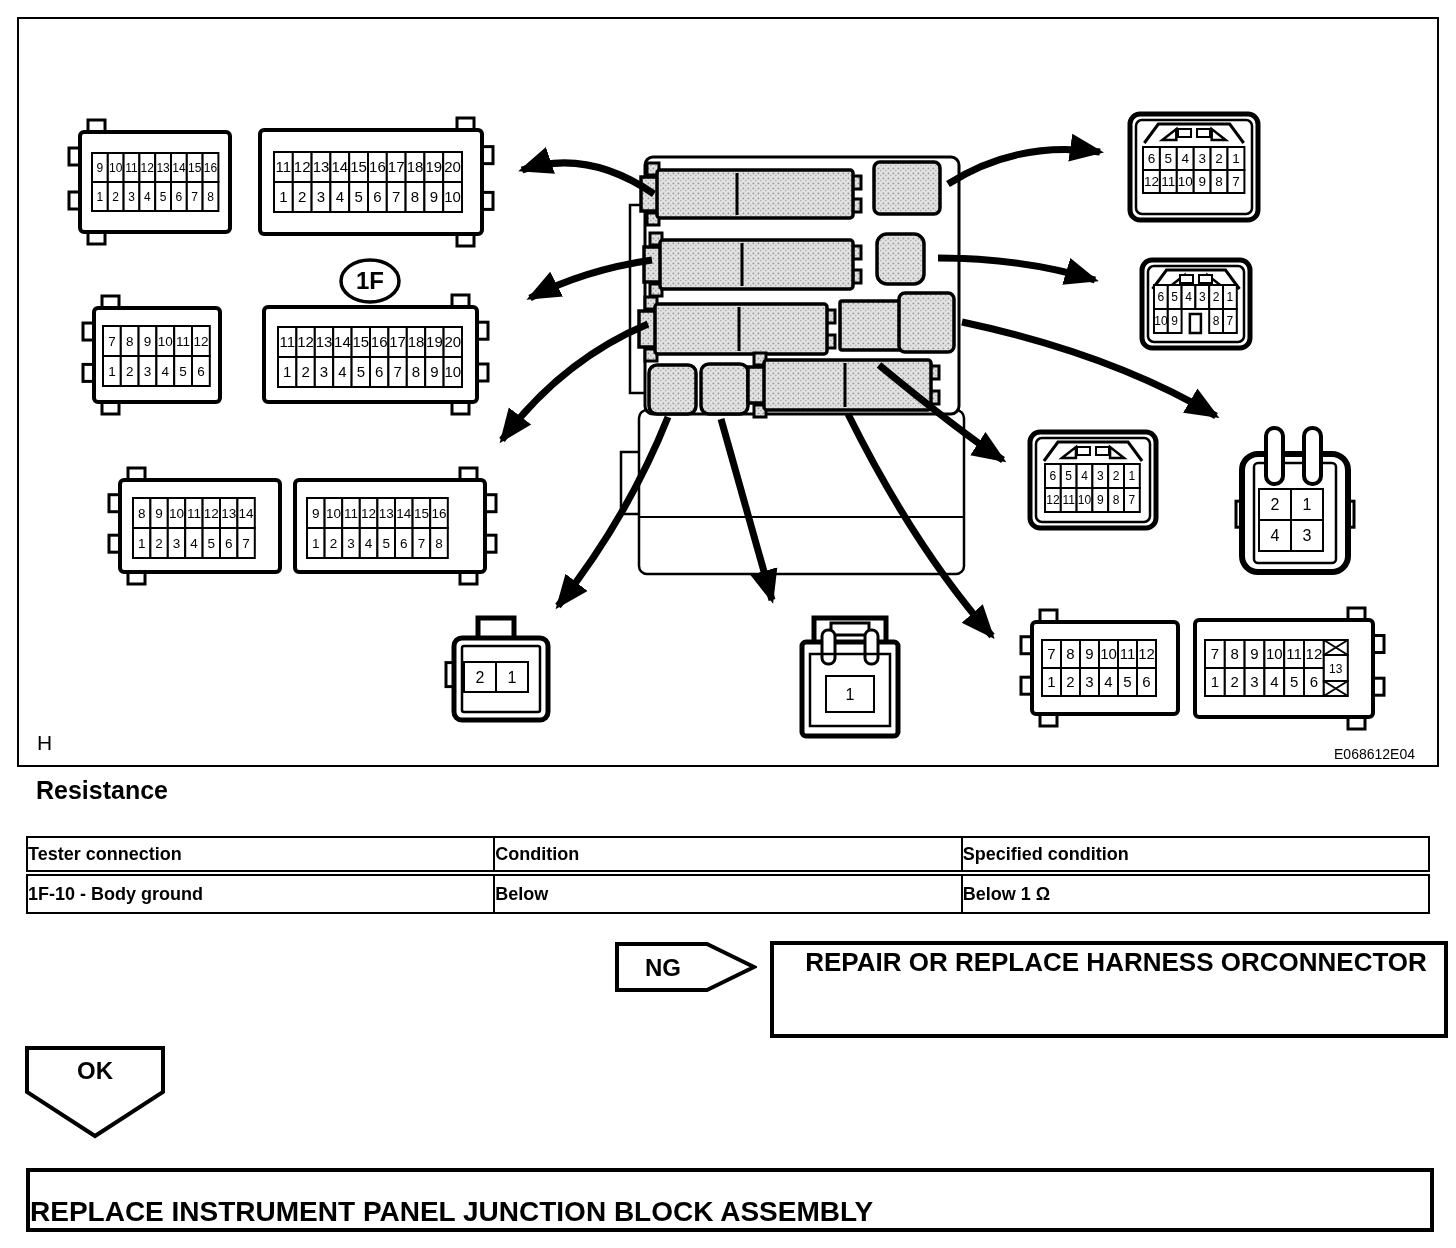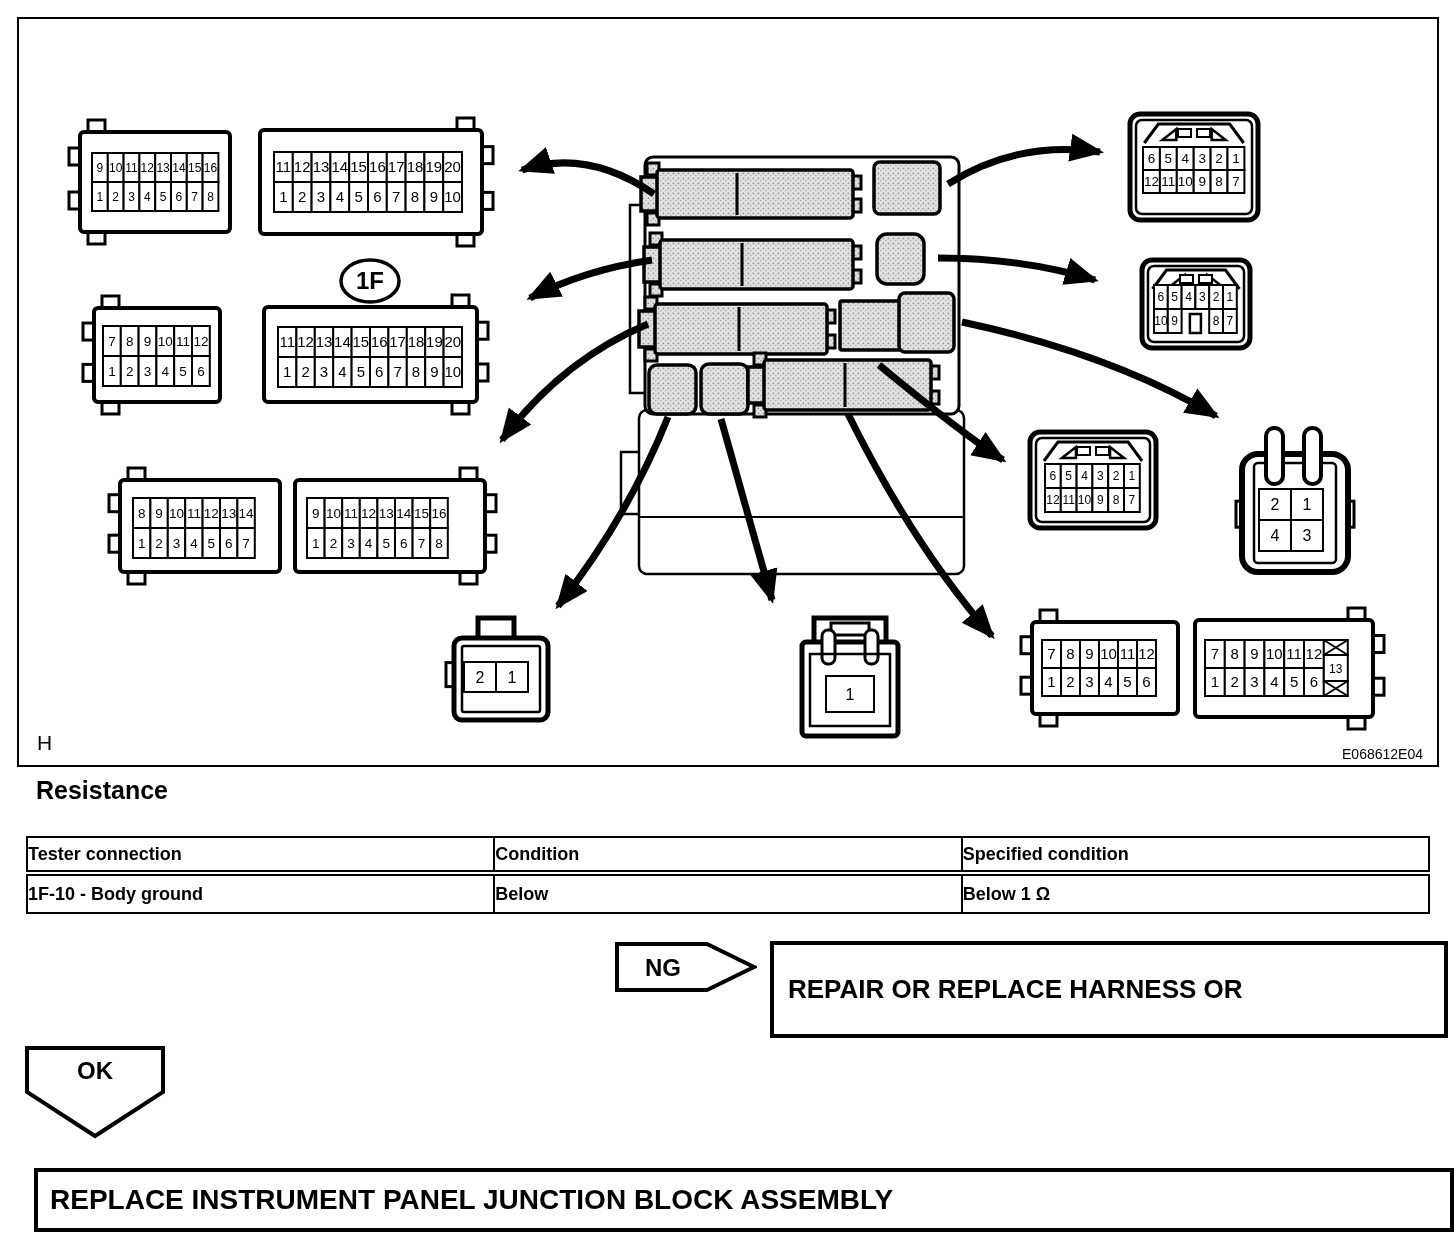--- a/index.html
+++ b/index.html
@@ -7,42 +7,42 @@
     width:1456px;height:1248px;position:relative;background:#fff;
     font-family:"Liberation Sans",sans-serif;color:#000;overflow:hidden;
   }
   .figure{
     position:absolute;left:17px;top:17px;width:1418px;height:746px;
     border:2px solid #000;background:#fff;
   }
   .fig-title{position:absolute;left:15px;top:12px;font-size:25px;font-weight:bold;white-space:nowrap;}
   #diagram{position:absolute;left:0;top:0;}
   .fig-h{position:absolute;left:18px;bottom:10px;font-size:21px;font-weight:normal;}
-  .fig-code{position:absolute;right:14px;bottom:3px;font-size:14px;}
+  .fig-code{position:absolute;right:22px;bottom:3px;font-size:14px;}
   .res-heading{position:absolute;left:26px;top:776px;font-size:25px;font-weight:bold;margin-left:10px;}
   .res-table{
     position:absolute;left:26px;top:836px;width:1404px;
     border-collapse:collapse;table-layout:fixed;
   }
   .res-table th,.res-table td{
     border:2px solid #000;text-align:left;font-size:18px;font-weight:bold;padding:0;
   }
   .res-table th{height:32px;border-bottom:6px double #000;}
   .res-table td{height:36px;}
   .ng-tag{position:absolute;left:615px;top:941px;width:142px;height:52px;}
   .ng-box{
     position:absolute;left:770px;top:941px;width:656px;height:89px;
-    border:4px solid #000;display:flex;flex-direction:column;justify-content:center;
+    border:4px solid #000;display:flex;justify-content:center;
     padding-left:14px;font-size:26px;font-weight:bold;line-height:35px;
   }
   .ok-tag{position:absolute;left:24px;top:1045px;width:142px;height:94px;}
   .final-bar{
     position:absolute;left:26px;top:1168px;width:1400px;height:56px;
-    border:4px solid #000;display:flex;align-items:center;
-    padding-left:12px;font-size:28px;font-weight:bold;white-space:nowrap;margin-left:8px;
+    border:4px solid #000;display:flex;align-items:flex-end;
+    font-size:28px;font-weight:bold;white-space:nowrap;
   }
   svg text{font-family:"Liberation Sans",sans-serif;fill:#000;}
   .flow-label{font-size:24px;font-weight:bold;}
 </style>
 </head>
 <body>
 
 <div class="figure">
   <svg id="diagram" width="1418" height="746" viewBox="17 17 1418 746">
       <defs>
@@ -614,20 +614,21 @@
   </tbody>
 </table>
 
 <svg class="ng-tag" viewBox="0 0 142 52">
   <polygon points="2,3 92,3 139,26 92,49 2,49" fill="#fff" stroke="#000" stroke-width="4"></polygon>
   <text class="flow-label" x="48" y="35" text-anchor="middle">NG</text>
 </svg>
 
 <div class="ng-box">
   <div>REPAIR OR REPLACE HARNESS OR</div>
+  <div>CONNECTOR</div>
 </div>
 
 <svg class="ok-tag" viewBox="0 0 142 94">
   <polygon points="3,3 139,3 139,47 71,91 3,47" fill="#fff" stroke="#000" stroke-width="4"></polygon>
   <text class="flow-label" x="71" y="34" text-anchor="middle">OK</text>
 </svg>
 
 <div class="final-bar">
   <span>REPLACE INSTRUMENT PANEL JUNCTION BLOCK ASSEMBLY</span>
 </div>

